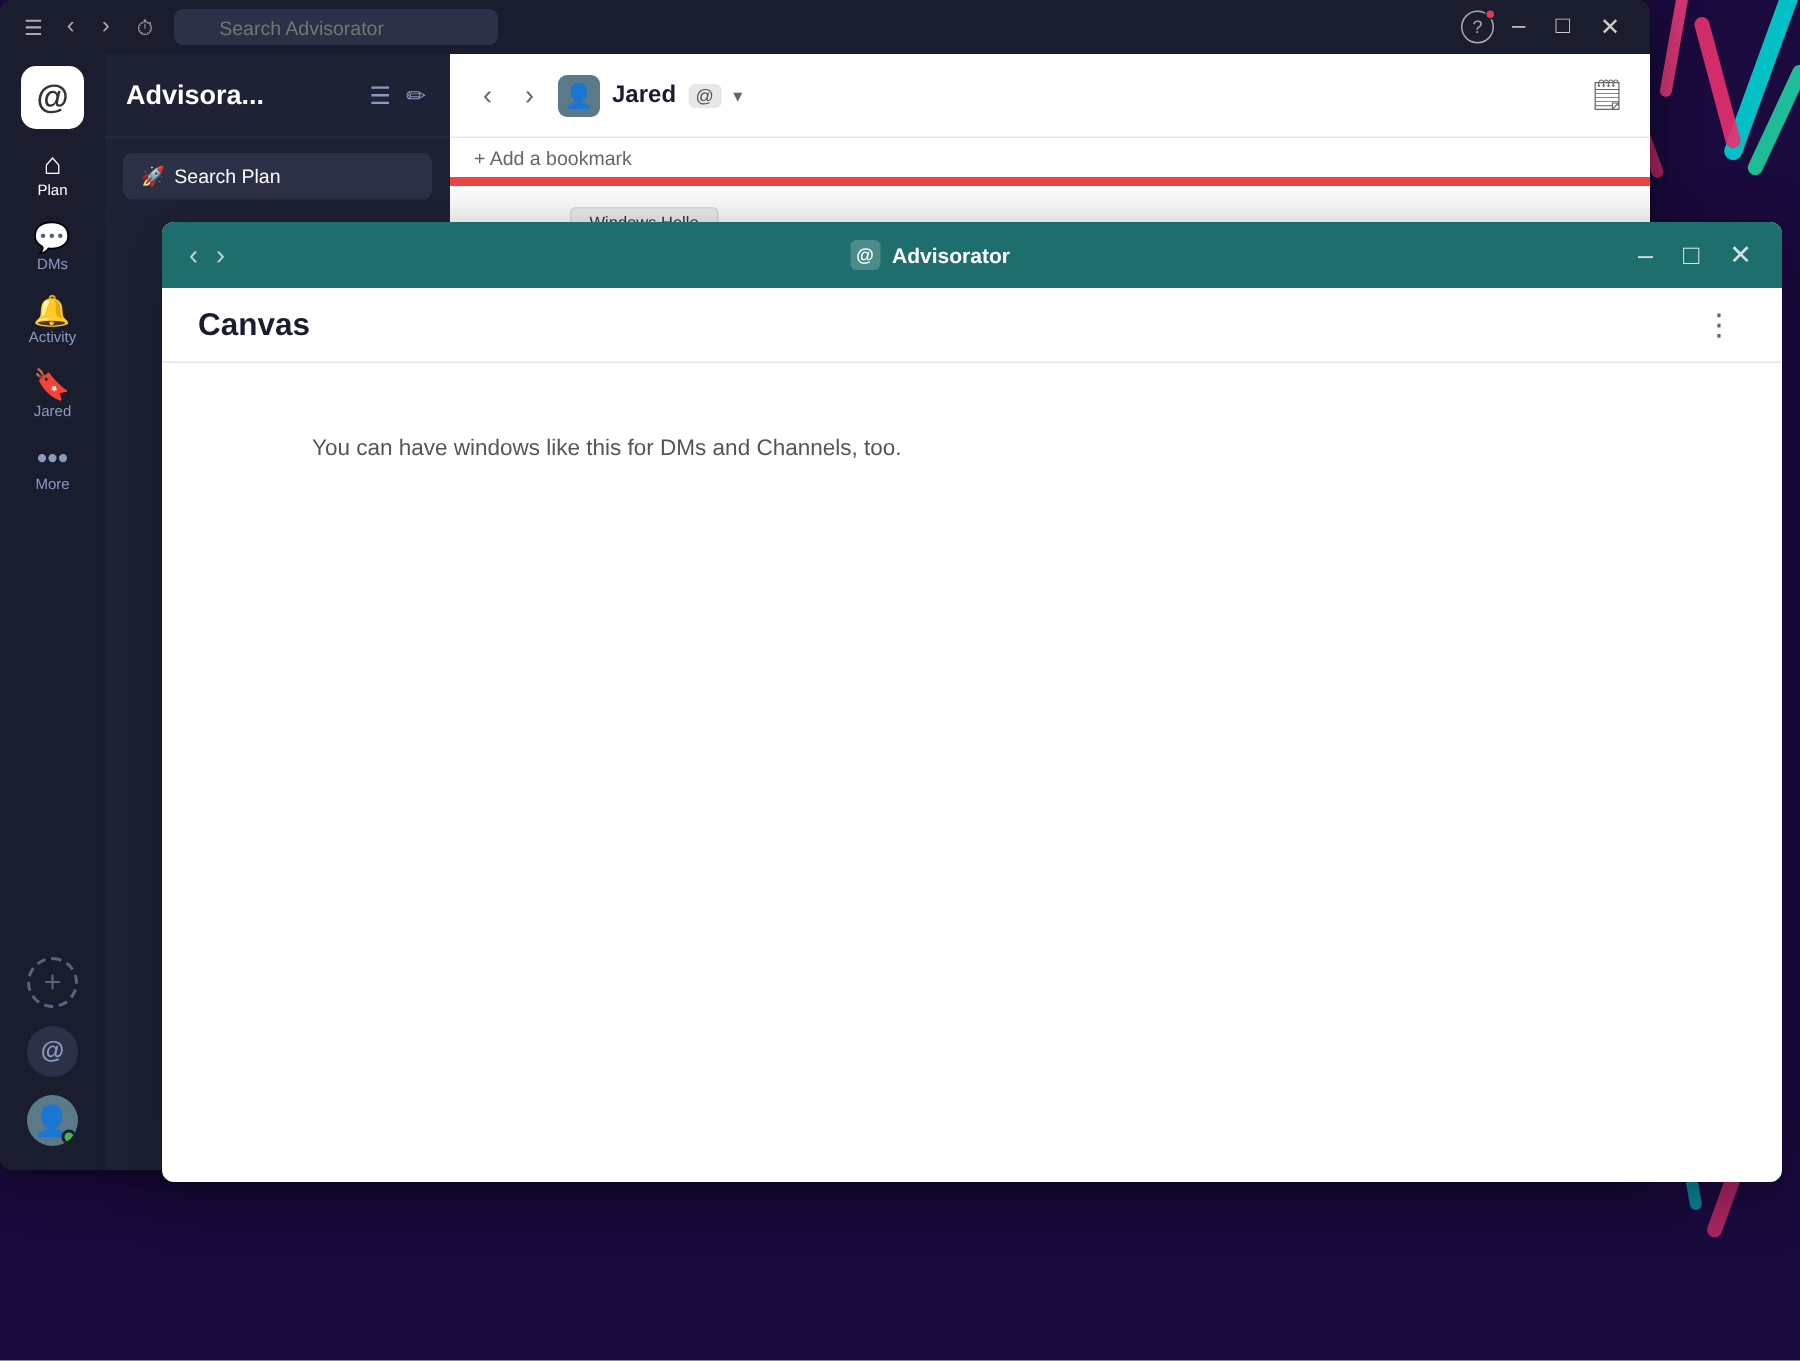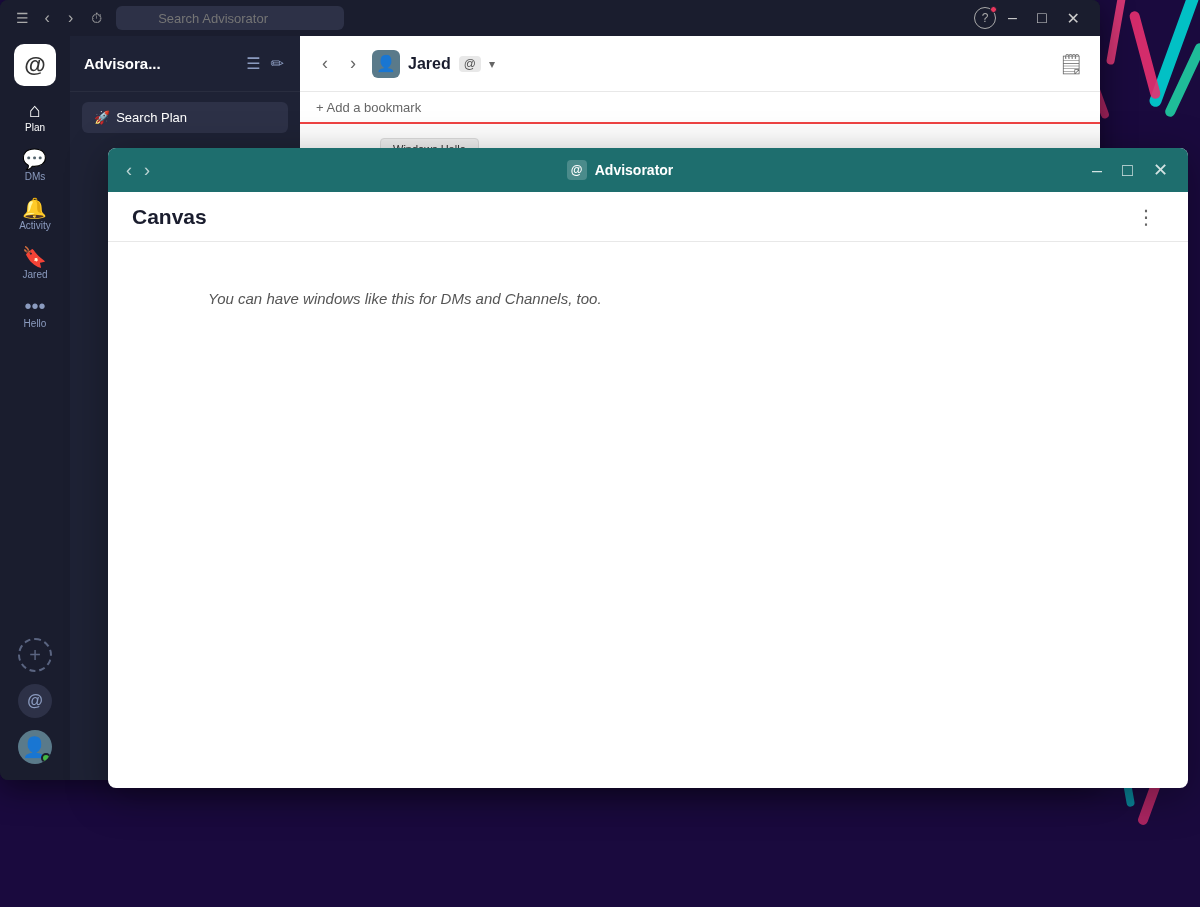--- a/index.html
+++ b/index.html
@@ -76,21 +76,21 @@
       padding: 2px 6px;
     }
     .search-bar {
       flex: 1;
       max-width: 500px;
       height: 24px;
       background: #2d3147;
       border: none;
       border-radius: 6px;
       color: #ccc;
-      padding: 0 10px 0 42px;
+      padding: 0 10px 0 30px;
       font-size: 13px;
       outline: none;
       position: relative;
     }
     .search-wrapper {
       position: relative;
       flex: 1;
       max-width: 500px;
     }
     .search-icon-inner {
@@ -244,21 +244,21 @@
     .channel-header {
       height: 56px;
       display: flex;
       align-items: center;
       padding: 0 14px;
       gap: 8px;
       border-bottom: 1px solid rgba(255,255,255,0.05);
     }
     .workspace-name {
       color: #fff;
-      font-size: 15px;
+      font-size: 18px;
       font-weight: 700;
       flex: 1;
     }
     .channel-header-icons {
       display: flex; gap: 6px;
     }
     .ch-icon-btn {
       background: none; border: none;
       color: #8b9bbf;
       font-size: 16px;
@@ -337,21 +337,21 @@
     }
     .bookmark-icon-btn {
       margin-left: auto;
       background: none; border: none;
       font-size: 20px;
       color: #666;
       cursor: pointer;
     }
     .add-bookmark-bar {
       height: 32px;
-      border-bottom: 2px solid #ef4444;
+      border-bottom: 6px solid #ef4444;
       display: flex;
       align-items: center;
       padding: 0 16px;
       gap: 6px;
       color: #666;
       font-size: 13px;
       cursor: pointer;
     }
 
     
@@ -451,21 +451,20 @@
       margin-bottom: 16px;
     }
     .canvas-subheading {
       font-size: 16px;
       font-weight: 700;
       color: #1a1d2e;
       margin-bottom: 24px;
     }
     .canvas-body-text {
       font-size: 15px;
-      font-style: italic;
       color: #555;
     }
 
     
     .windows-hello-toast {
       position: absolute;
       top: 138px;
       left: 380px;
       background: #f0f0f0;
       border: 1px solid #ddd;
@@ -533,21 +532,21 @@
       <div class="sidebar-icon-item">
         <span class="icon-shape">🔔</span>
         <span class="icon-label">Activity</span>
       </div>
       <div class="sidebar-icon-item">
         <span class="icon-shape">🔖</span>
         <span class="icon-label">Jared</span>
       </div>
       <div class="sidebar-icon-item">
         <span class="icon-shape">•••</span>
-        <span class="icon-label">Hello</span>
+        <span class="icon-label">More</span>
       </div>
       <div class="sidebar-spacer"></div>
       <button class="sidebar-add-btn">+</button>
       <div class="sidebar-at-btn">@</div>
       <div class="user-avatar-sidebar">
         <span style="font-size:20px;">👤</span>
         <span class="online-dot"></span>
       </div>
     </div>
 

